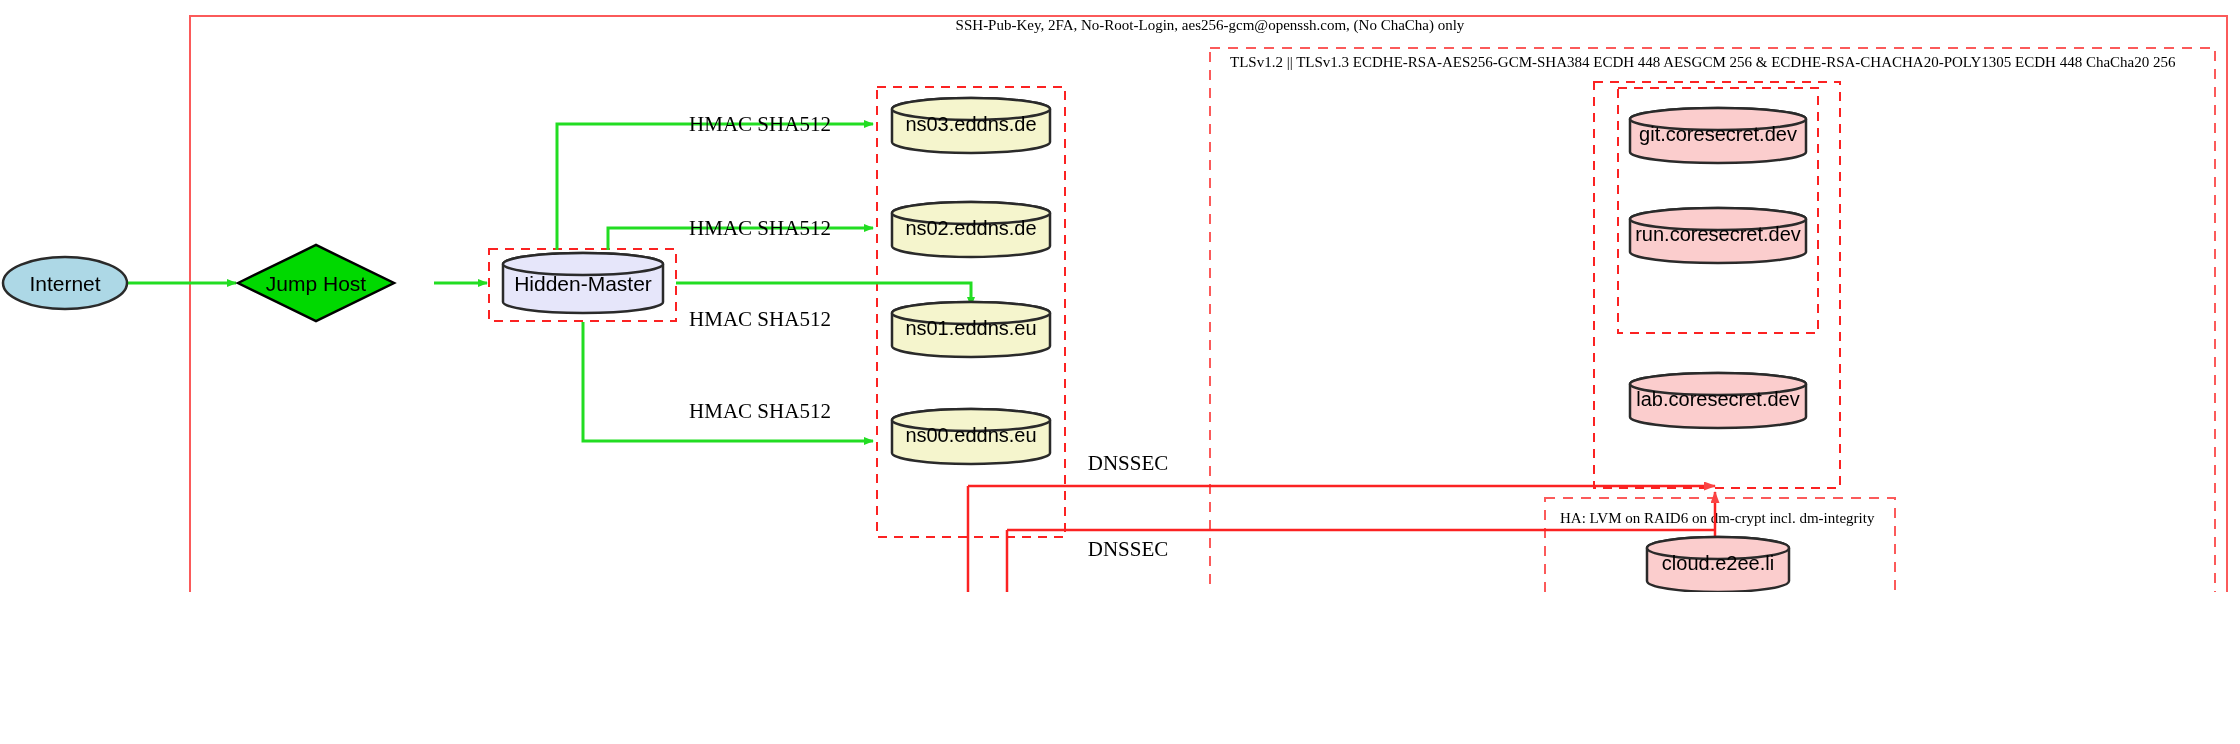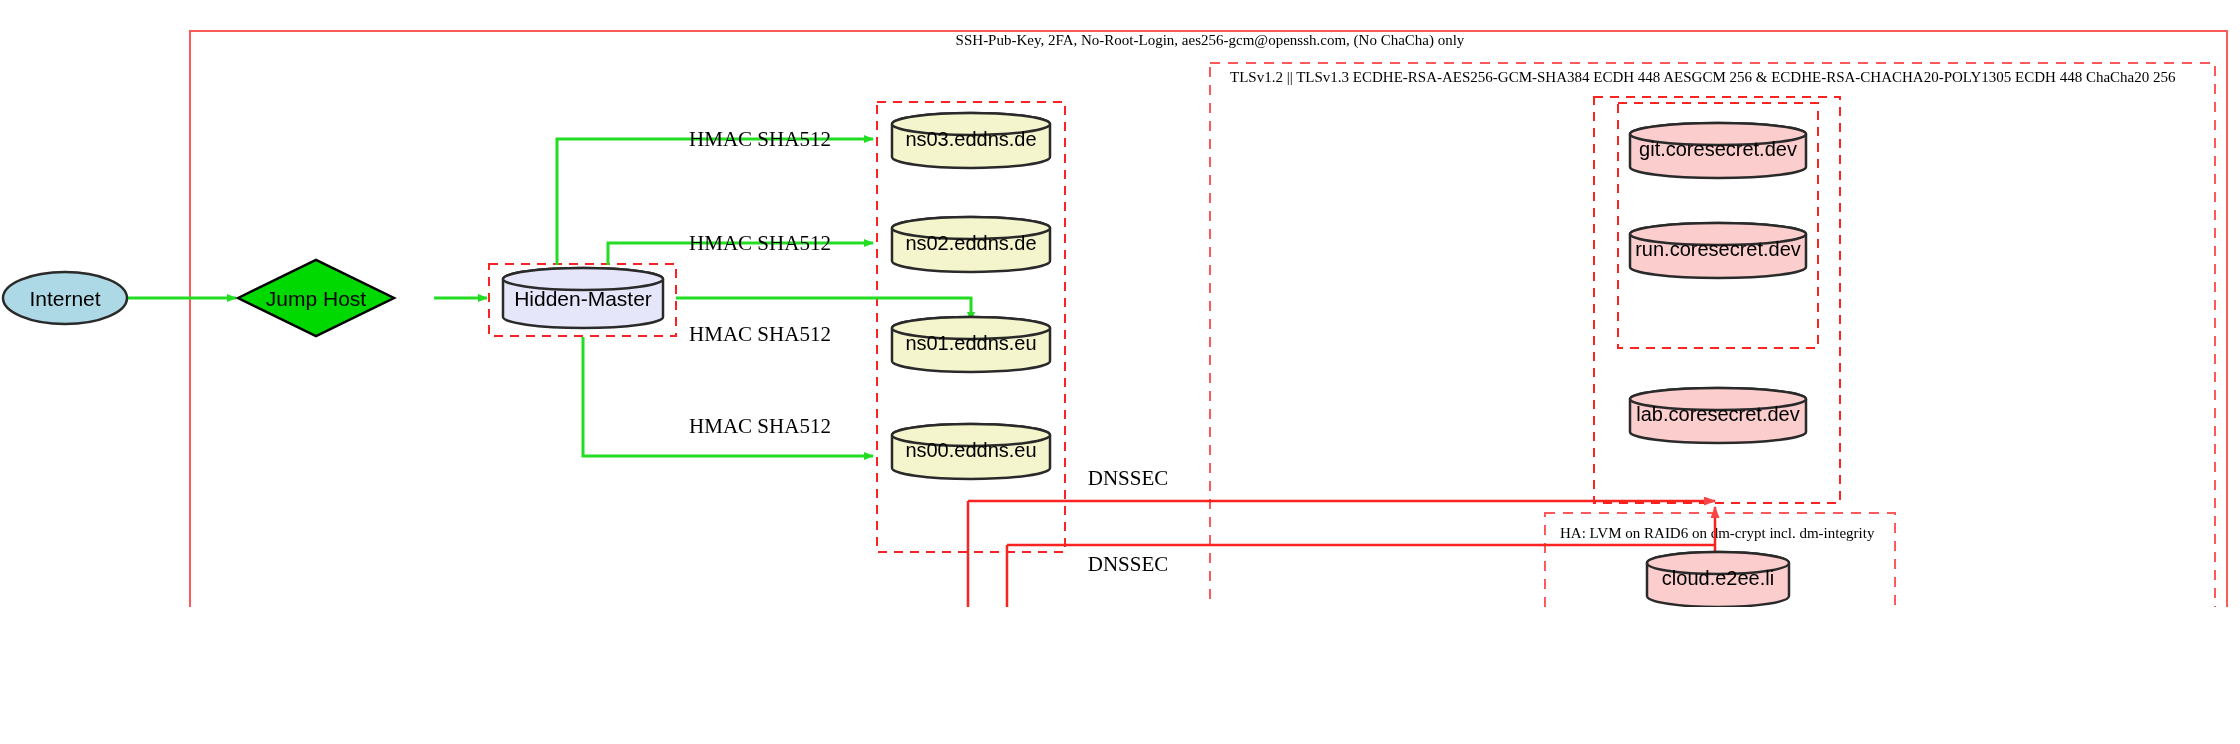--- a/index.html
+++ b/index.html
@@ -9,21 +9,20 @@
   }
   body {
     font-family: "Liberation Sans", sans-serif;
   }
   #canvas {
     position: relative;
     width: 2240px;
     height: 592px;
     background: #ffffff;
     overflow: hidden;
-    margin-top: 15px;
   }
   svg#diagram {
     position: absolute;
     top: 0;
     left: 0;
     width: 2240px;
     height: 744px;
   }
   .cluster-label {
     font-family: "Liberation Serif", serif;

